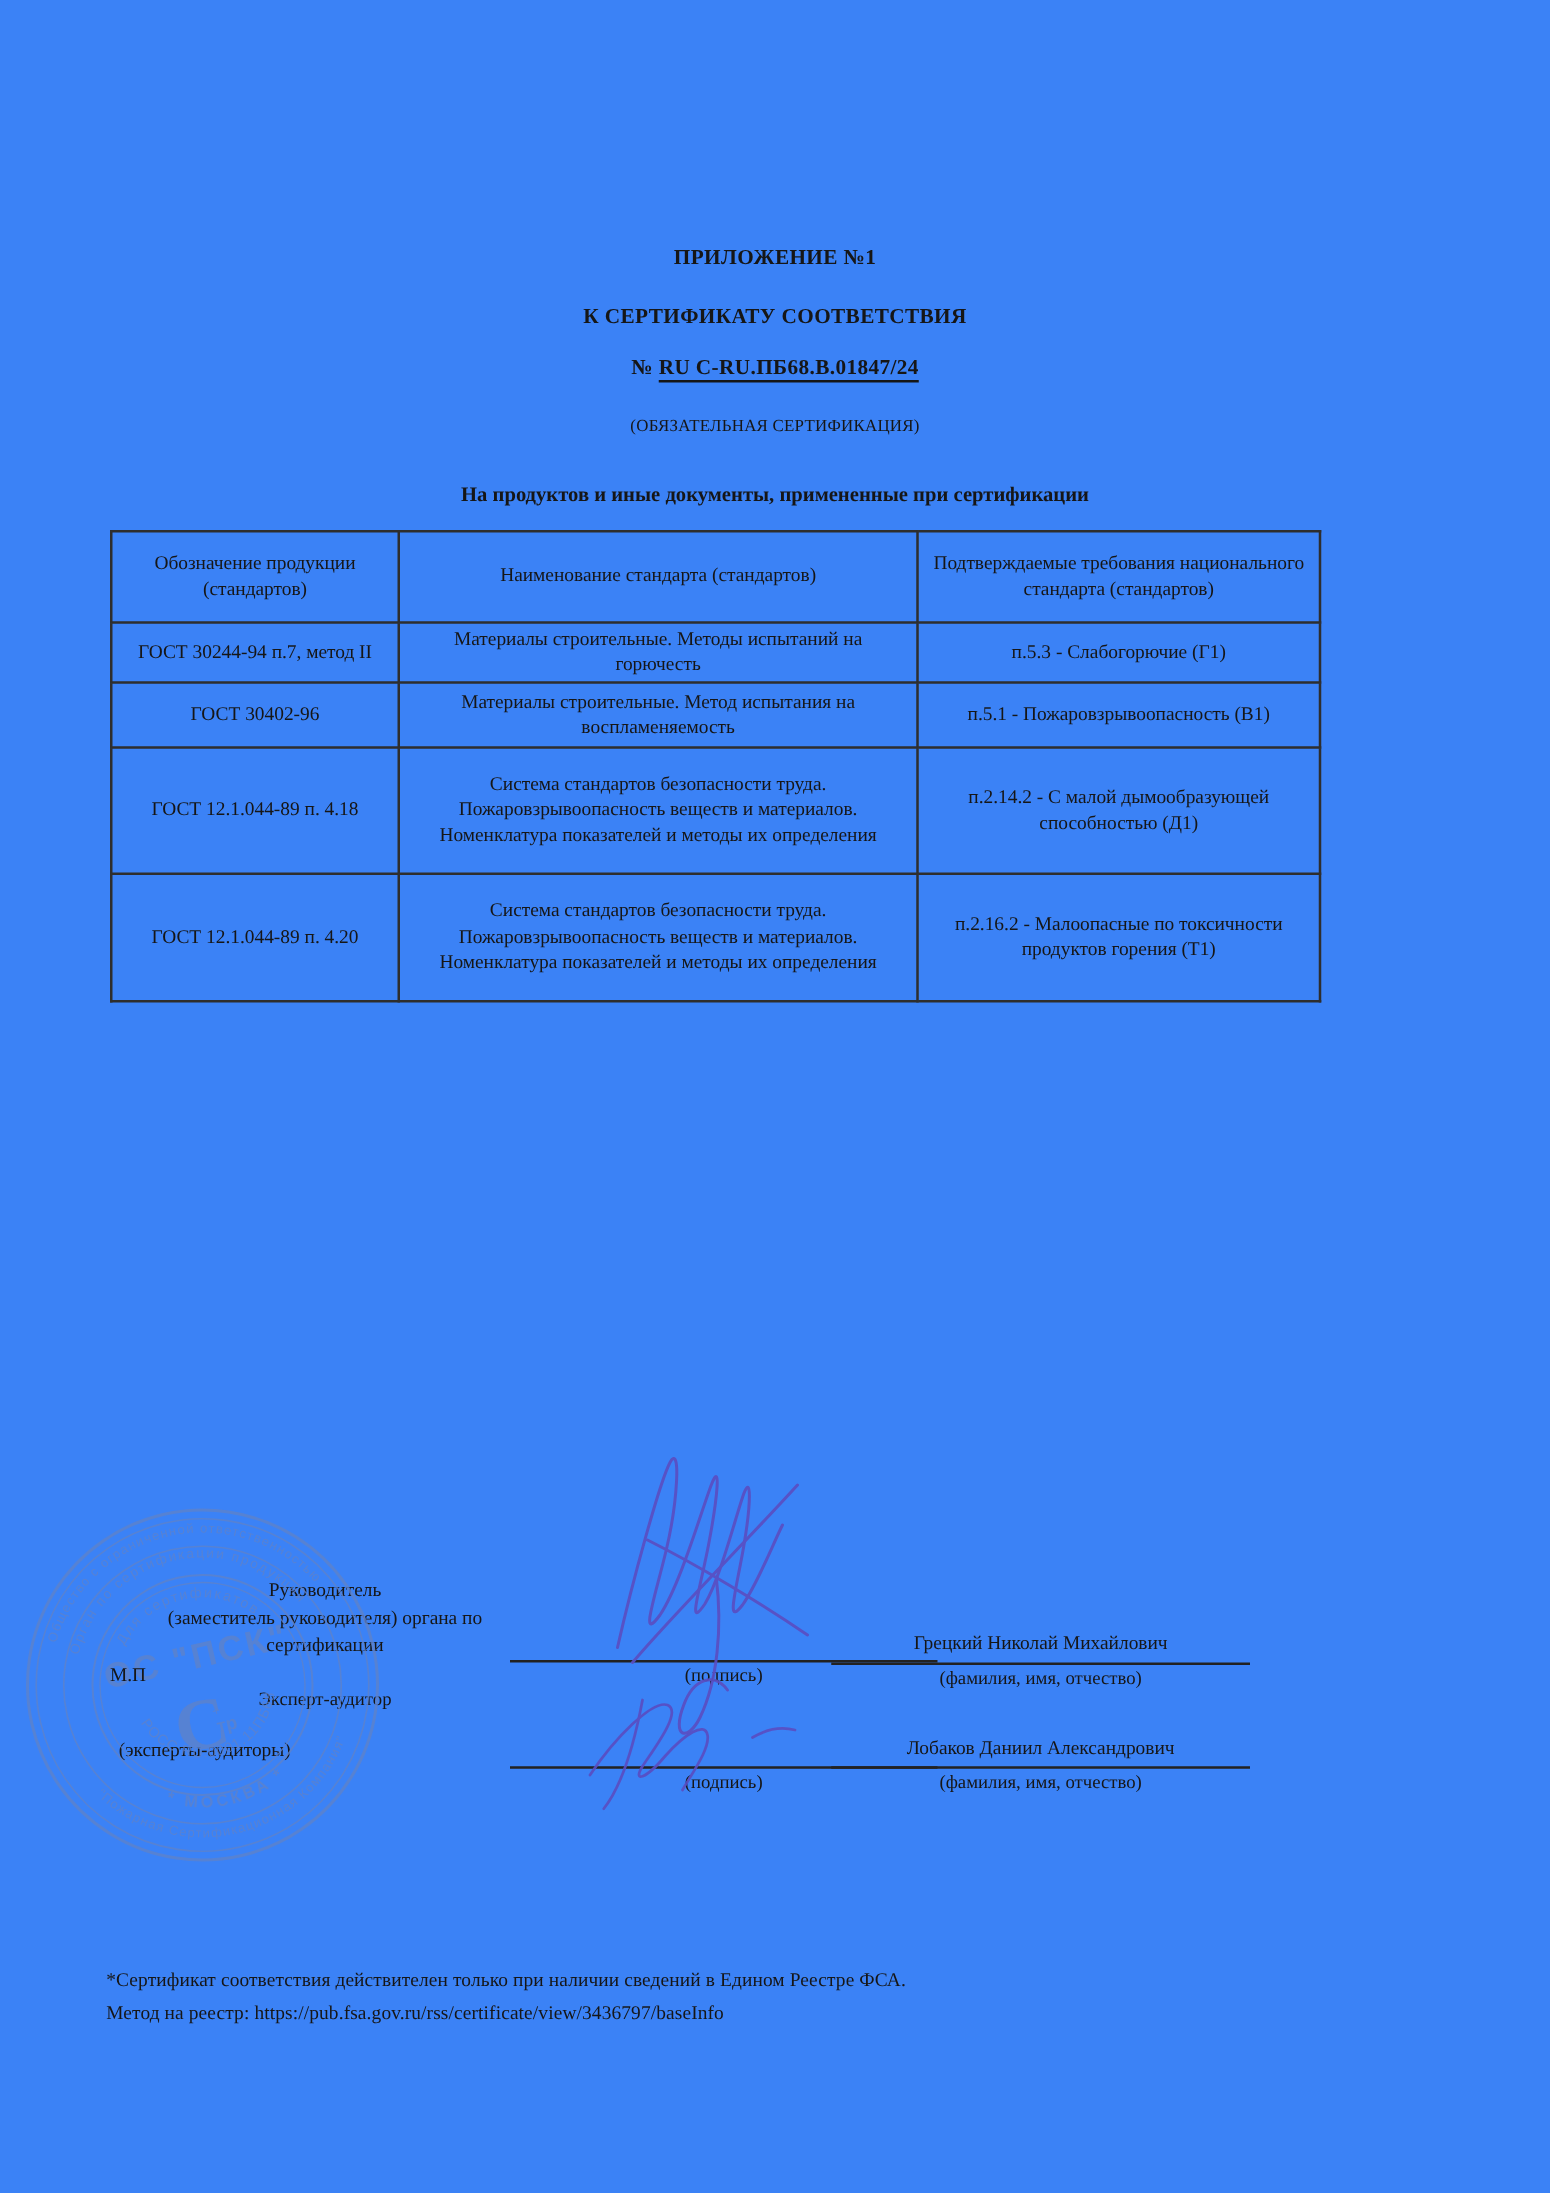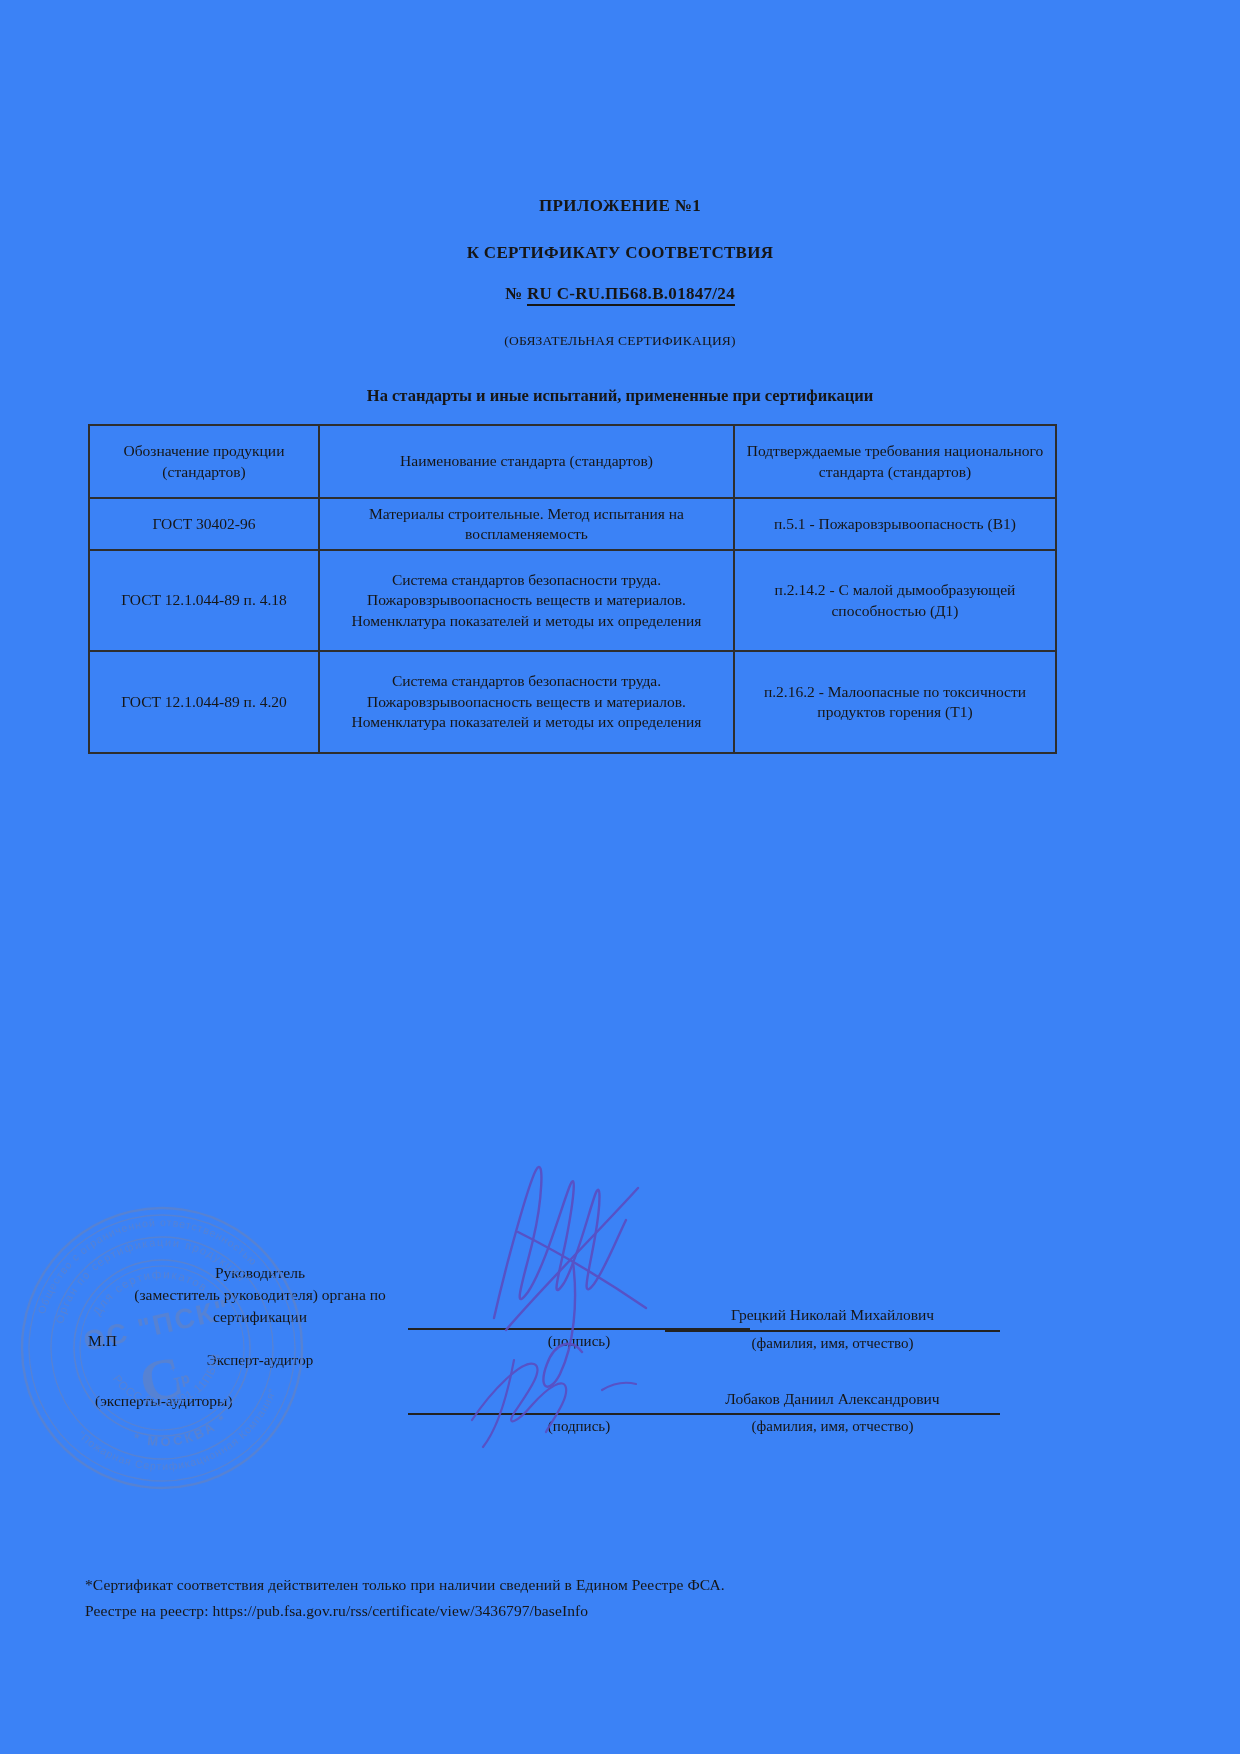--- a/index.html
+++ b/index.html
@@ -60,33 +60,38 @@
 
 <div class="page">
 
   <div class="hline t-bold" style="top:196px;">ПРИЛОЖЕНИЕ №1</div>
   <div class="hline t-bold" style="top:243px;">К СЕРТИФИКАТУ СООТВЕТСТВИЯ</div>
   <div class="hline cert-num-line" style="top:284px;">
     <span>№</span>
     <span class="cert-underline">RU C-RU.ПБ68.В.01847/24</span>
   </div>
   <div class="hline cert-type" style="top:333px;">(ОБЯЗАТЕЛЬНАЯ СЕРТИФИКАЦИЯ)</div>
-  <div class="hline section-heading" style="top:386px;">На стандарты и иные испытаний, примененные при сертификации</div>
+  <div class="hline section-heading" style="top:386px;">На продуктов и иные документы, примененные при сертификации</div>
 
   <table class="std">
     <colgroup>
       <col style="width:230px">
         <col style="width:415px">
         <col style="width:322px">
     </colgroup>
     <tbody>
         <tr style="height:73px">
       <th>Обозначение продукции (стандартов)</th>
       <th>Наименование стандарта (стандартов)</th>
       <th>Подтверждаемые требования национального стандарта (стандартов)</th>
+    </tr>
+    <tr style="height:48px">
+      <td>ГОСТ 30244-94 п.7, метод II</td>
+      <td>Материалы строительные. Методы испытаний на горючесть</td>
+      <td>п.5.3 - Слабогорючие (Г1)</td>
     </tr>
     <tr style="height:52px">
       <td>ГОСТ 30402-96</td>
       <td>Материалы строительные. Метод испытания на воспламеняемость</td>
       <td>п.5.1 - Пожаровзрывоопасность (В1)</td>
     </tr>
     <tr style="height:101px">
       <td>ГОСТ 12.1.044-89 п. 4.18</td>
       <td>Система стандартов безопасности труда. Пожаровзрывоопасность веществ и материалов. Номенклатура показателей и методы их определения</td>
       <td>п.2.14.2 - С малой дымообразующей способностью (Д1)</td>
@@ -179,16 +184,16 @@
   <div class="name-label" style="left:665px;top:1306px;width:335px;">Грецкий Николай Михайлович</div>
   <div class="sigline" style="left:665px;top:1330px;width:335px;"></div>
   <div class="under-label" style="left:665px;top:1335px;width:335px;">(фамилия, имя, отчество)</div>
 
   <div class="name-label" style="left:665px;top:1390px;width:335px;">Лобаков Даниил Александрович</div>
   <div class="sigline" style="left:665px;top:1413px;width:335px;"></div>
   <div class="under-label" style="left:665px;top:1418px;width:335px;">(фамилия, имя, отчество)</div>
 
   <div class="footer-line" style="top:1576px;">*Сертификат соответствия действителен только при наличии сведений в Едином Реестре ФСА.</div>
   <div class="footer-line" style="top:1602px;">
-    <span>Реестре на реестр: </span><span>https://pub.fsa.gov.ru/rss/certificate/view/3436797/baseInfo</span>
+    <span>Метод на реестр: </span><span>https://pub.fsa.gov.ru/rss/certificate/view/3436797/baseInfo</span>
   </div>
 
 </div>
 
 </body></html>

